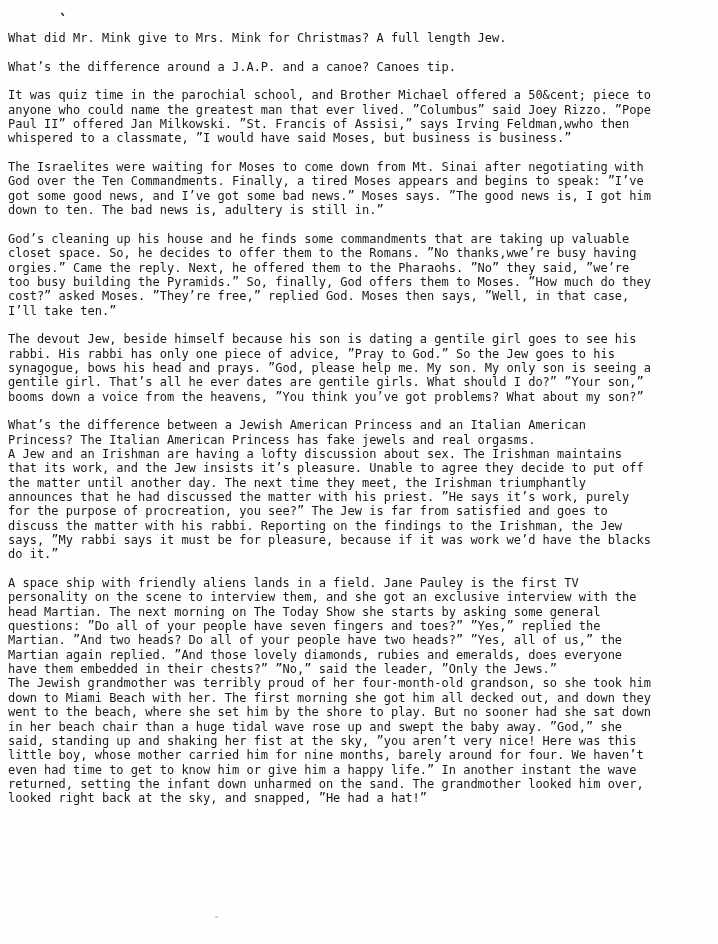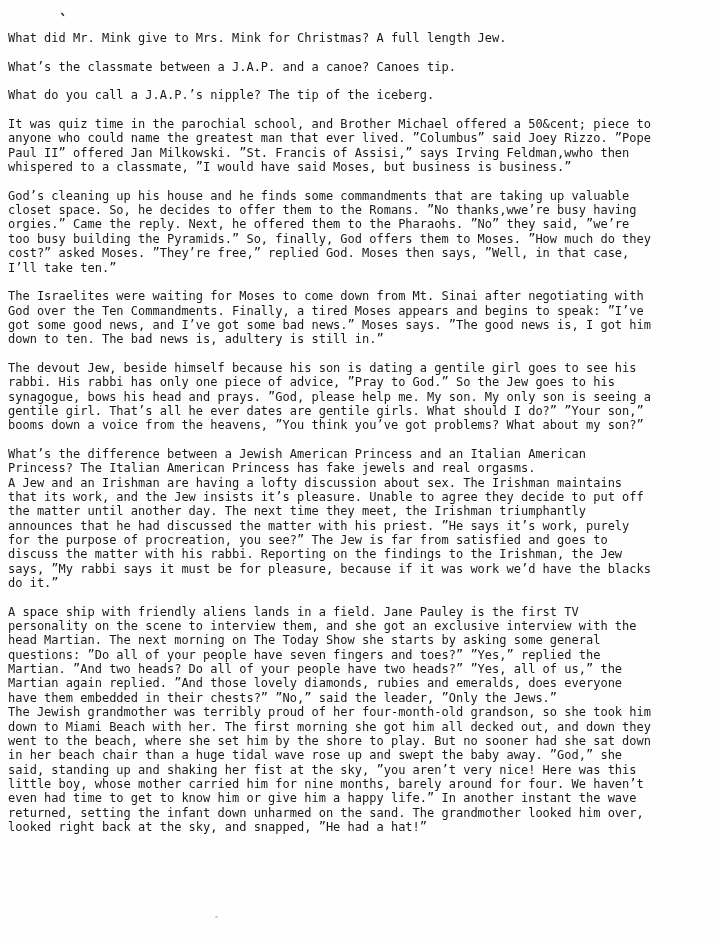--- a/index.html
+++ b/index.html
@@ -43,36 +43,35 @@
     border-radius: 50%;
   }
 </style>
 </head>
 <body>
 
 <div class="page">
   <span class="stray-mark">`</span>
   <div class="content">
     <div class="para">What did Mr. Mink give to Mrs. Mink for Christmas? A full length Jew.</div>
-    <div class="para">What’s the classmate between a J.A.P. and a canoe? Canoes tip.</div>
-    <div class="para">What do you call a J.A.P.’s nipple? The tip of the iceberg.</div>
+    <div class="para">What’s the difference around a J.A.P. and a canoe? Canoes tip.</div>
     <div class="para">It was quiz time in the parochial school, and Brother Michael offered a 50&amp;cent; piece to
 anyone who could name the greatest man that ever lived. ”Columbus” said Joey Rizzo. ”Pope
 Paul II” offered Jan Milkowski. ”St. Francis of Assisi,” says Irving Feldman,wwho then
 whispered to a classmate, ”I would have said Moses, but business is business.”</div>
+    <div class="para">The Israelites were waiting for Moses to come down from Mt. Sinai after negotiating with
+God over the Ten Commandments. Finally, a tired Moses appears and begins to speak: ”I’ve
+got some good news, and I’ve got some bad news.” Moses says. ”The good news is, I got him
+down to ten. The bad news is, adultery is still in.”</div>
     <div class="para">God’s cleaning up his house and he finds some commandments that are taking up valuable
 closet space. So, he decides to offer them to the Romans. ”No thanks,wwe’re busy having
 orgies.” Came the reply. Next, he offered them to the Pharaohs. ”No” they said, ”we’re
 too busy building the Pyramids.” So, finally, God offers them to Moses. ”How much do they
 cost?” asked Moses. ”They’re free,” replied God. Moses then says, ”Well, in that case,
 I’ll take ten.”</div>
-    <div class="para">The Israelites were waiting for Moses to come down from Mt. Sinai after negotiating with
-God over the Ten Commandments. Finally, a tired Moses appears and begins to speak: ”I’ve
-got some good news, and I’ve got some bad news.” Moses says. ”The good news is, I got him
-down to ten. The bad news is, adultery is still in.”</div>
     <div class="para">The devout Jew, beside himself because his son is dating a gentile girl goes to see his
 rabbi. His rabbi has only one piece of advice, ”Pray to God.” So the Jew goes to his
 synagogue, bows his head and prays. ”God, please help me. My son. My only son is seeing a
 gentile girl. That’s all he ever dates are gentile girls. What should I do?” ”Your son,”
 booms down a voice from the heavens, ”You think you’ve got problems? What about my son?”</div>
     <div class="para">What’s the difference between a Jewish American Princess and an Italian American
 Princess? The Italian American Princess has fake jewels and real orgasms.
 A Jew and an Irishman are having a lofty discussion about sex. The Irishman maintains
 that its work, and the Jew insists it’s pleasure. Unable to agree they decide to put off
 the matter until another day. The next time they meet, the Irishman triumphantly

